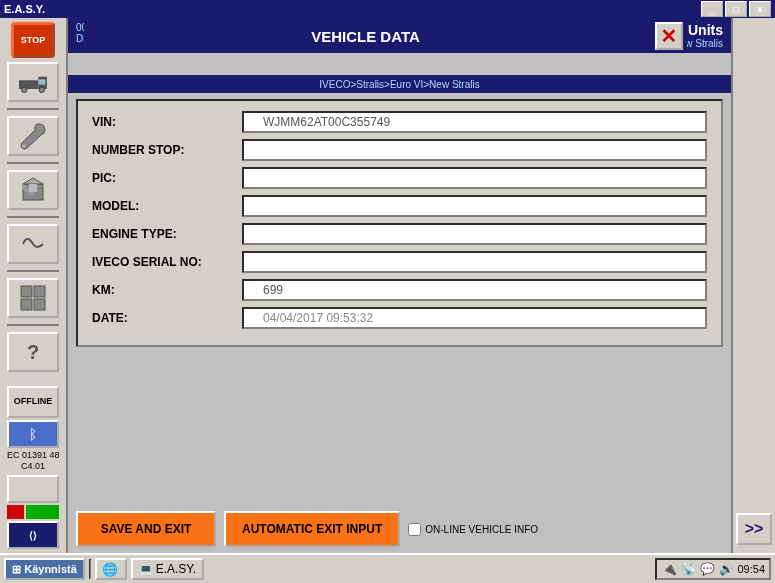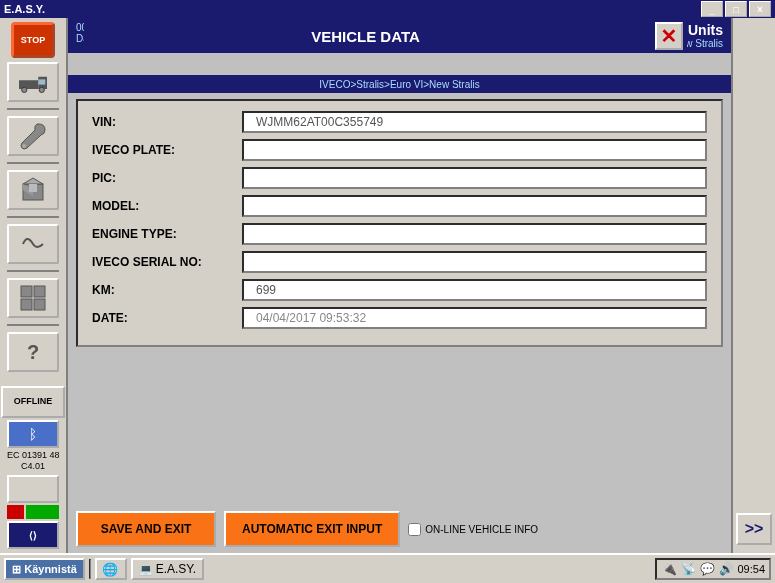--- a/index.html
+++ b/index.html
@@ -67,21 +67,21 @@
       margin-bottom: 4px;
       display: flex;
       flex-direction: column;
       align-items: center;
       gap: 2px;
     }
 
     .sidebar-offline {
       background: #d4d0c8;
       border: 2px outset #ffffff;
-      width: 64px;
+      width: 52px;
       height: 32px;
       display: flex;
       align-items: center;
       justify-content: center;
       font-size: 9px;
       font-weight: bold;
       color: #000;
       text-align: center;
       line-height: 1.1;
     }
@@ -185,21 +185,21 @@
       font-size: 12px;
       color: #000;
       text-align: left;
     }
 
     .form-input {
       flex: 1;
       height: 22px;
       background: white;
       border: 2px inset #808080;
-      padding: 2px 12px;
+      padding: 2px 19px;
       font-size: 12px;
       color: #555;
       outline: none;
     }
 
     .form-input.has-value {
       color: #555;
     }
 
     
@@ -514,21 +514,21 @@
 
         <div class="form-panel">
 
           <div class="form-row">
             <span class="form-label">VIN:</span>
             <input class="form-input has-value" type="text" value="WJMM62AT00C355749" style="">
           </div>
 
 
           <div class="form-row">
-            <span class="form-label">IVECO PLATE:</span>
+            <span class="form-label">NUMBER STOP:</span>
             <input class="form-input" type="text" value="" style="">
           </div>
 
           <div class="form-row">
             <span class="form-label">PIC:</span>
             <input class="form-input" type="text" value="" style="">
           </div>
 
           <div class="form-row">
             <span class="form-label">MODEL:</span>

